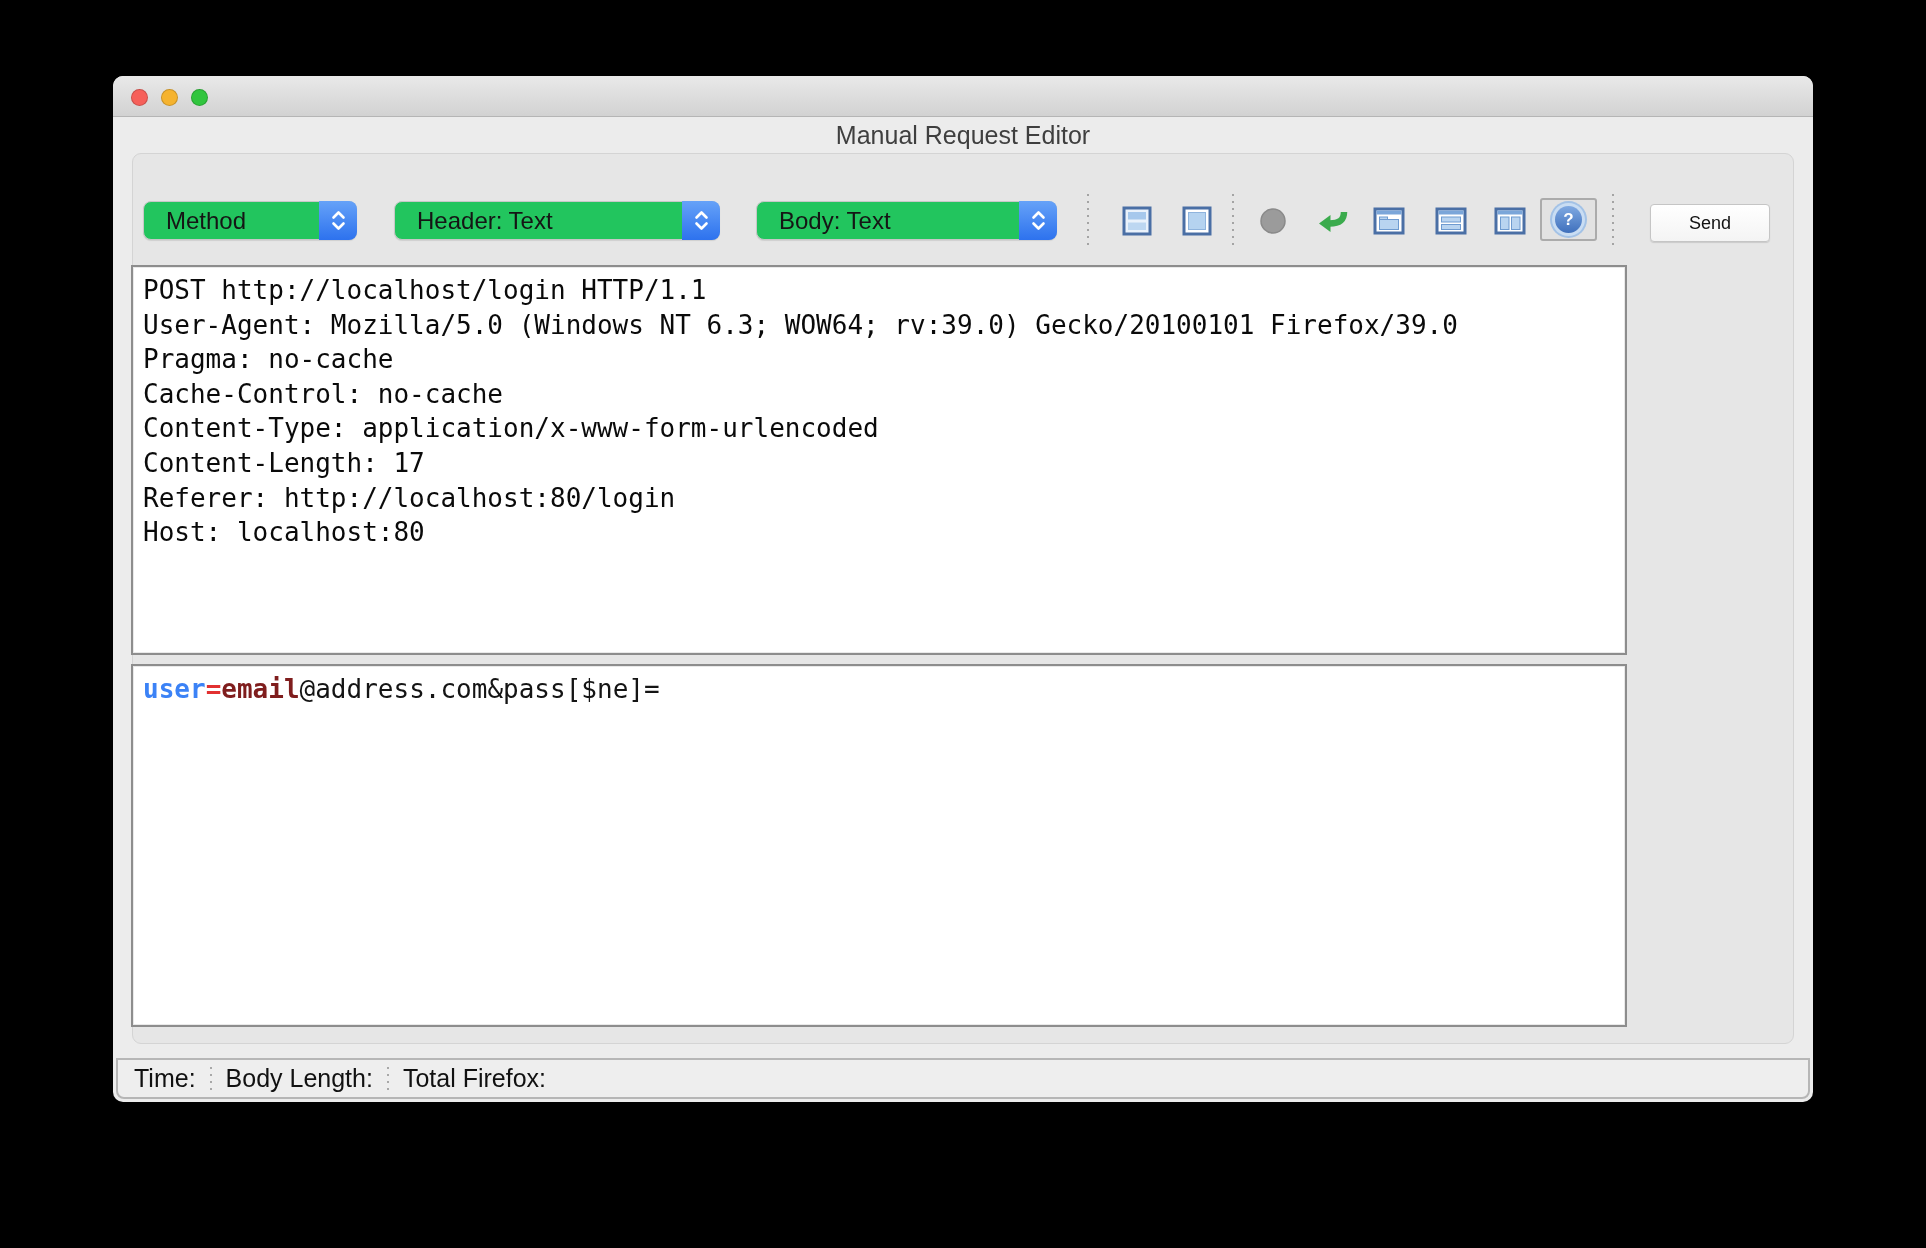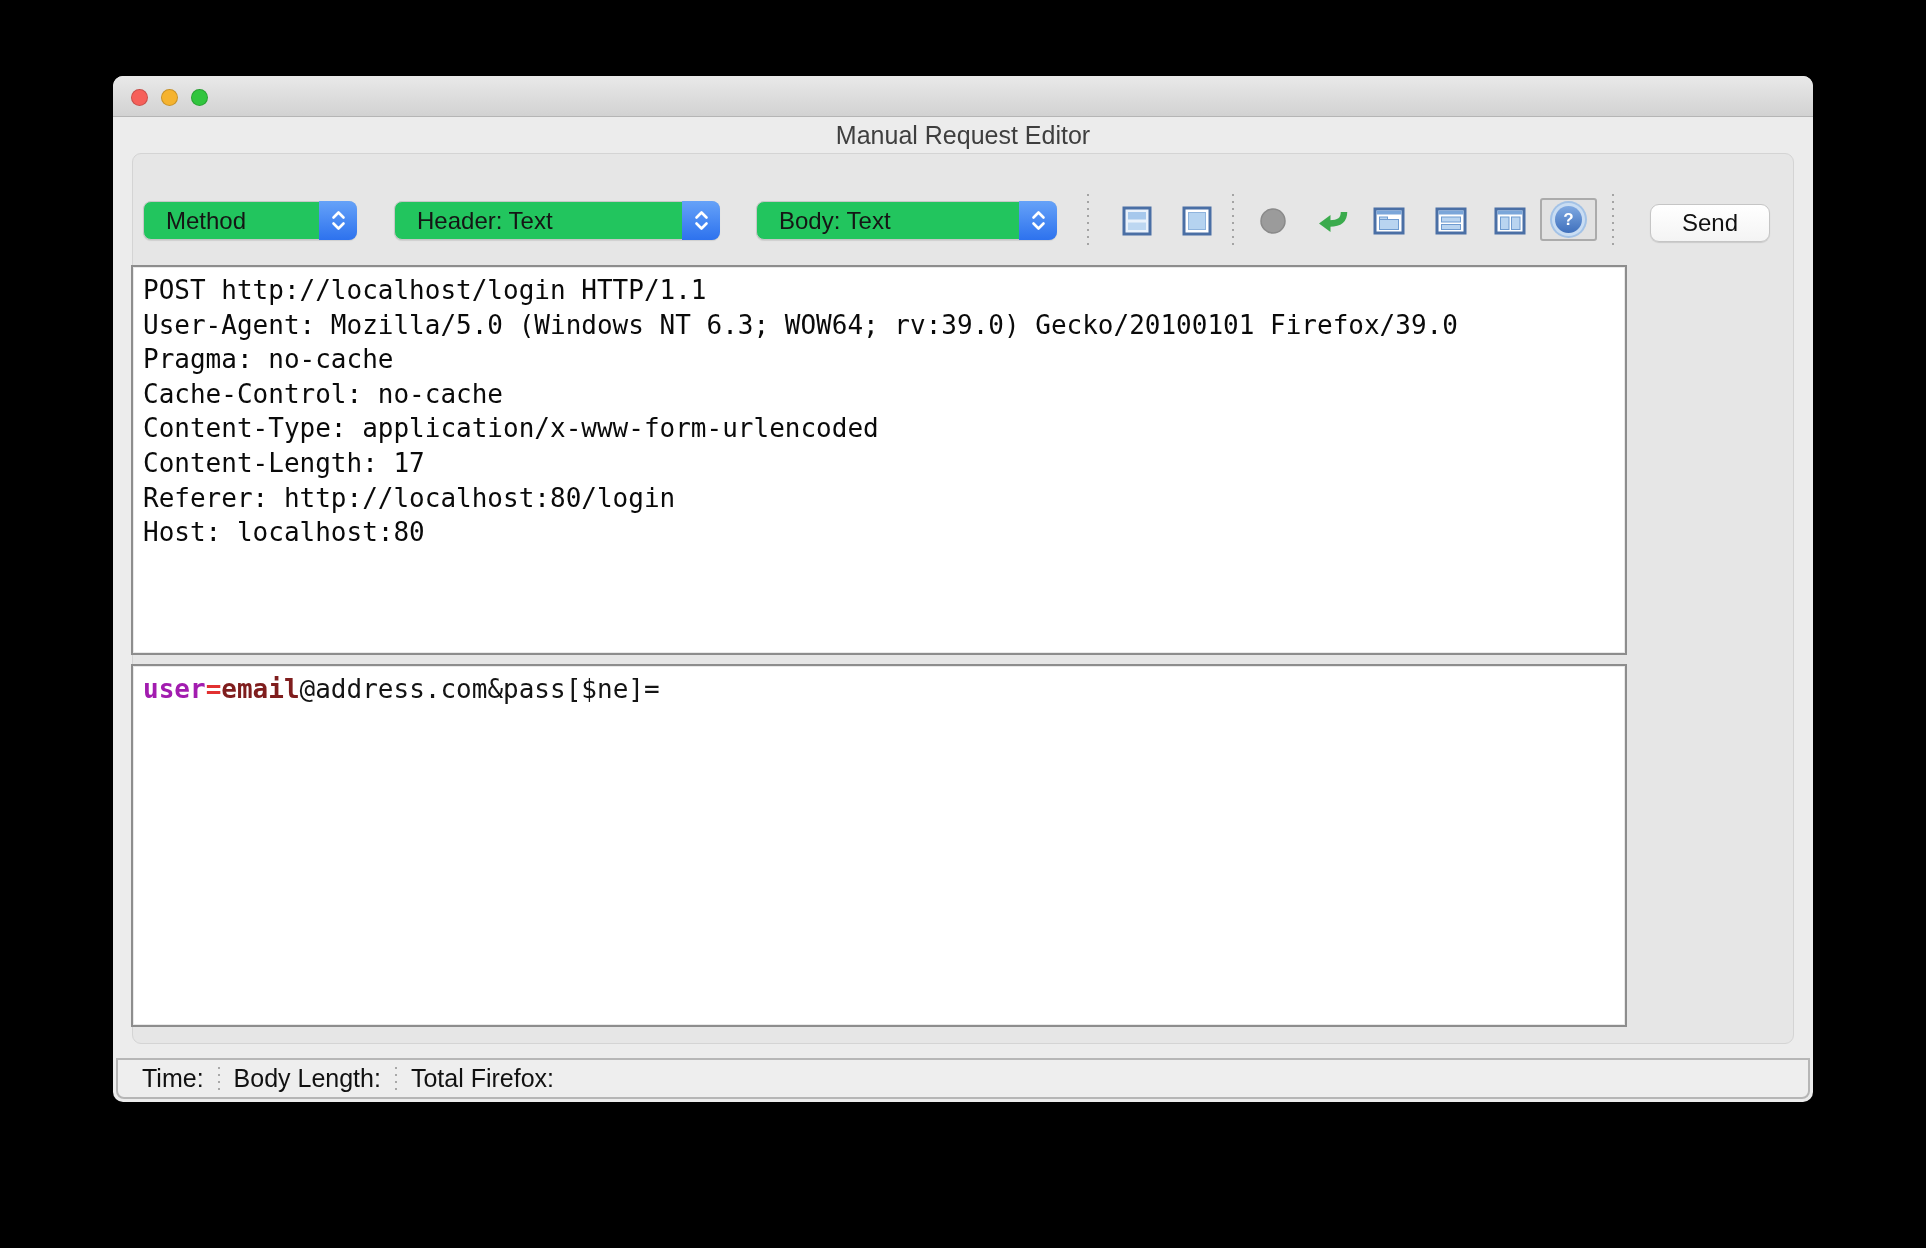--- a/index.html
+++ b/index.html
@@ -65,38 +65,38 @@
               background:#e2e2e2; border:2px solid #ababab; border-radius:3px;
               display:flex; align-items:center; justify-content:center; }
   .help-ring { width:27px; height:27px; border-radius:50%;
                background:linear-gradient(#7fa9e2,#3f70bc);
                box-shadow:0 0 0 3px #c9ddf3, 0 0 0 5px #a3c2e6;
                display:flex; align-items:center; justify-content:center; }
   .help-q { color:#fff; font-weight:bold; font-size:17px; }
 
   .send-btn { position:absolute; left:1537px; top:128px; width:120px; height:38px;
               background:linear-gradient(#ffffff,#f4f4f4);
-              border:1px solid #c5c5c5; border-radius:9px;
+              border:1px solid #c5c5c5; border-radius:4px;
               box-shadow:0 1px 1px rgba(0,0,0,.12);
-              font-size:24px; color:#111; text-align:center; line-height:36px; }
+              font-size:18px; color:#111; text-align:center; line-height:36px; }
 
   
   .textarea { position:absolute; left:18px; width:1496px; background:#fff;
               border:2px solid #8d8d8d; box-shadow:inset 0 0 0 1px #e9e9e9;
               font-family:"DejaVu Sans Mono", monospace; font-size:26px;
               line-height:34.6px; color:#0a0a0a; padding:6px 10px;
               white-space:pre; overflow:hidden; }
   .ta-header { top:189px; height:390px; }
   .ta-body   { top:588px; height:363px; }
 
   
   .statusbar { position:absolute; left:3px; right:3px; bottom:3px; height:41px;
                background:#eeeeee; border:2px solid #b6b6b6;
                border-radius:0 0 8px 8px;
-               display:flex; align-items:center; padding-left:24px;
+               display:flex; align-items:center; padding-left:16px;
                font-size:25px; color:#111; }
   .status-sep { width:2px; height:24px; margin:0 14px;
                 background:repeating-linear-gradient(to bottom,#a8a8a8 0 2px,transparent 2px 7px); }
 </style>
 </head>
 <body>
 
 <div class="window">
 
   <div class="titlebar">
@@ -194,21 +194,21 @@
       <span class="help-q">?</span>
     </div>
   </div>
 
   <div class="vsep vsep3"></div>
 
   <div class="send-btn">Send</div>
 
   <div class="textarea ta-header"><div>POST http://localhost/login HTTP/1.1</div><div>User-Agent: Mozilla/5.0 (Windows NT 6.3; WOW64; rv:39.0) Gecko/20100101 Firefox/39.0</div><div>Pragma: no-cache</div><div>Cache-Control: no-cache</div><div>Content-Type: application/x-www-form-urlencoded</div><div>Content-Length: 17</div><div>Referer: http://localhost:80/login</div><div>Host: localhost:80</div></div>
 
-  <div class="textarea ta-body"><span style="color: #a21caf; font-weight: bold;">user</span><span style="color: rgb(226, 49, 49); font-weight: bold;">=</span><span style="color: #7f1d1d; font-weight: bold;">email</span><span style="color: rgb(20, 20, 20);">@address.com&amp;pass[$ne]=</span></div>
+  <div class="textarea ta-body"><span style="color: #3b82f6; font-weight: bold;">user</span><span style="color: rgb(226, 49, 49); font-weight: bold;">=</span><span style="color: #7f1d1d; font-weight: bold;">email</span><span style="color: rgb(20, 20, 20);">@address.com&amp;pass[$ne]=</span></div>
 
   <div class="statusbar">
     <span>Time:</span>
     <span class="status-sep"></span>
     <span>Body Length:</span>
     <span class="status-sep"></span>
     <span>Total Firefox:</span>
   </div>
 
 </div>

